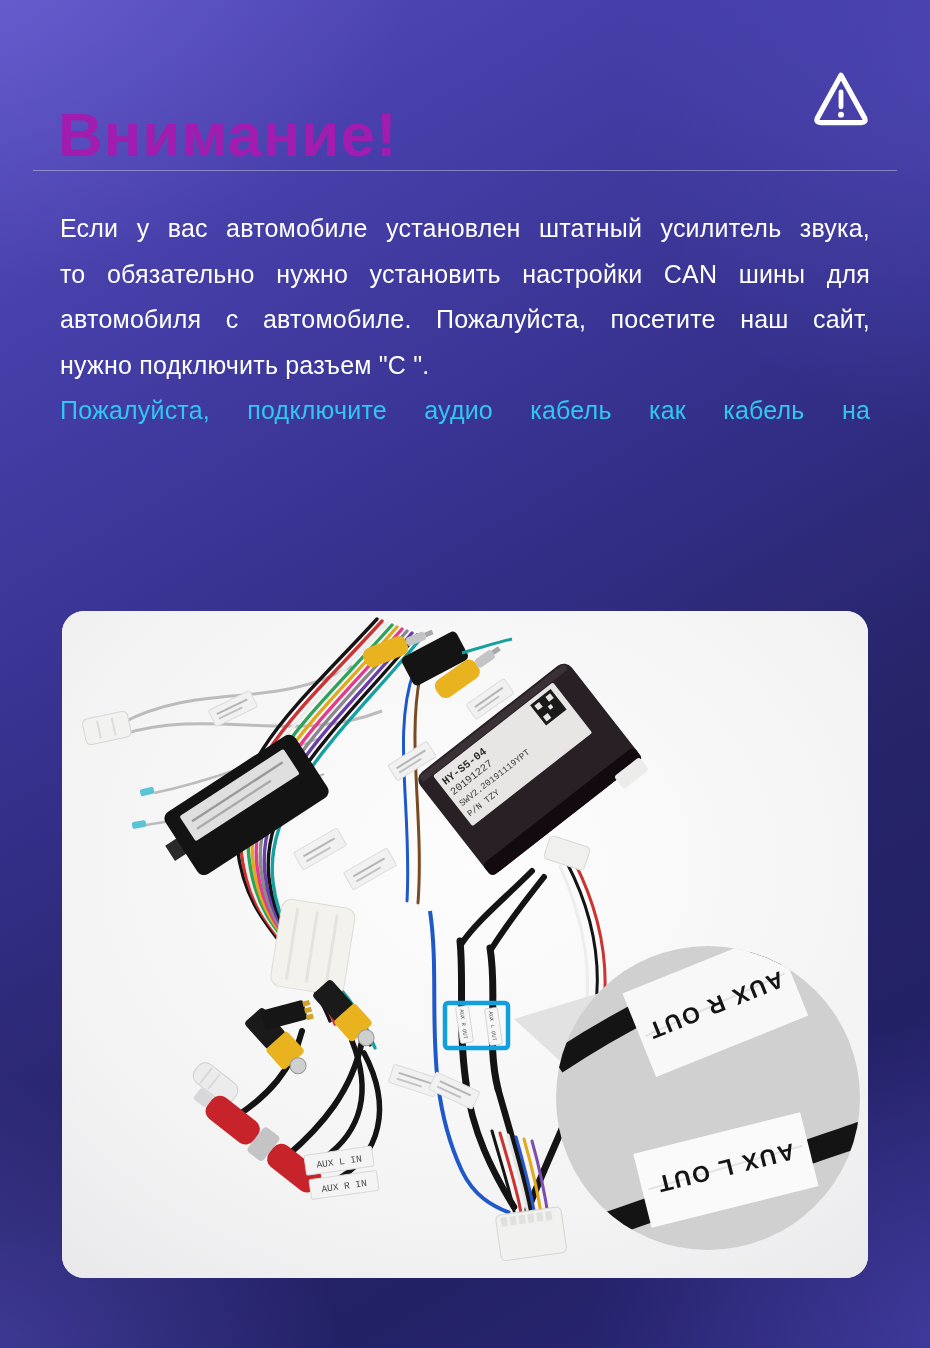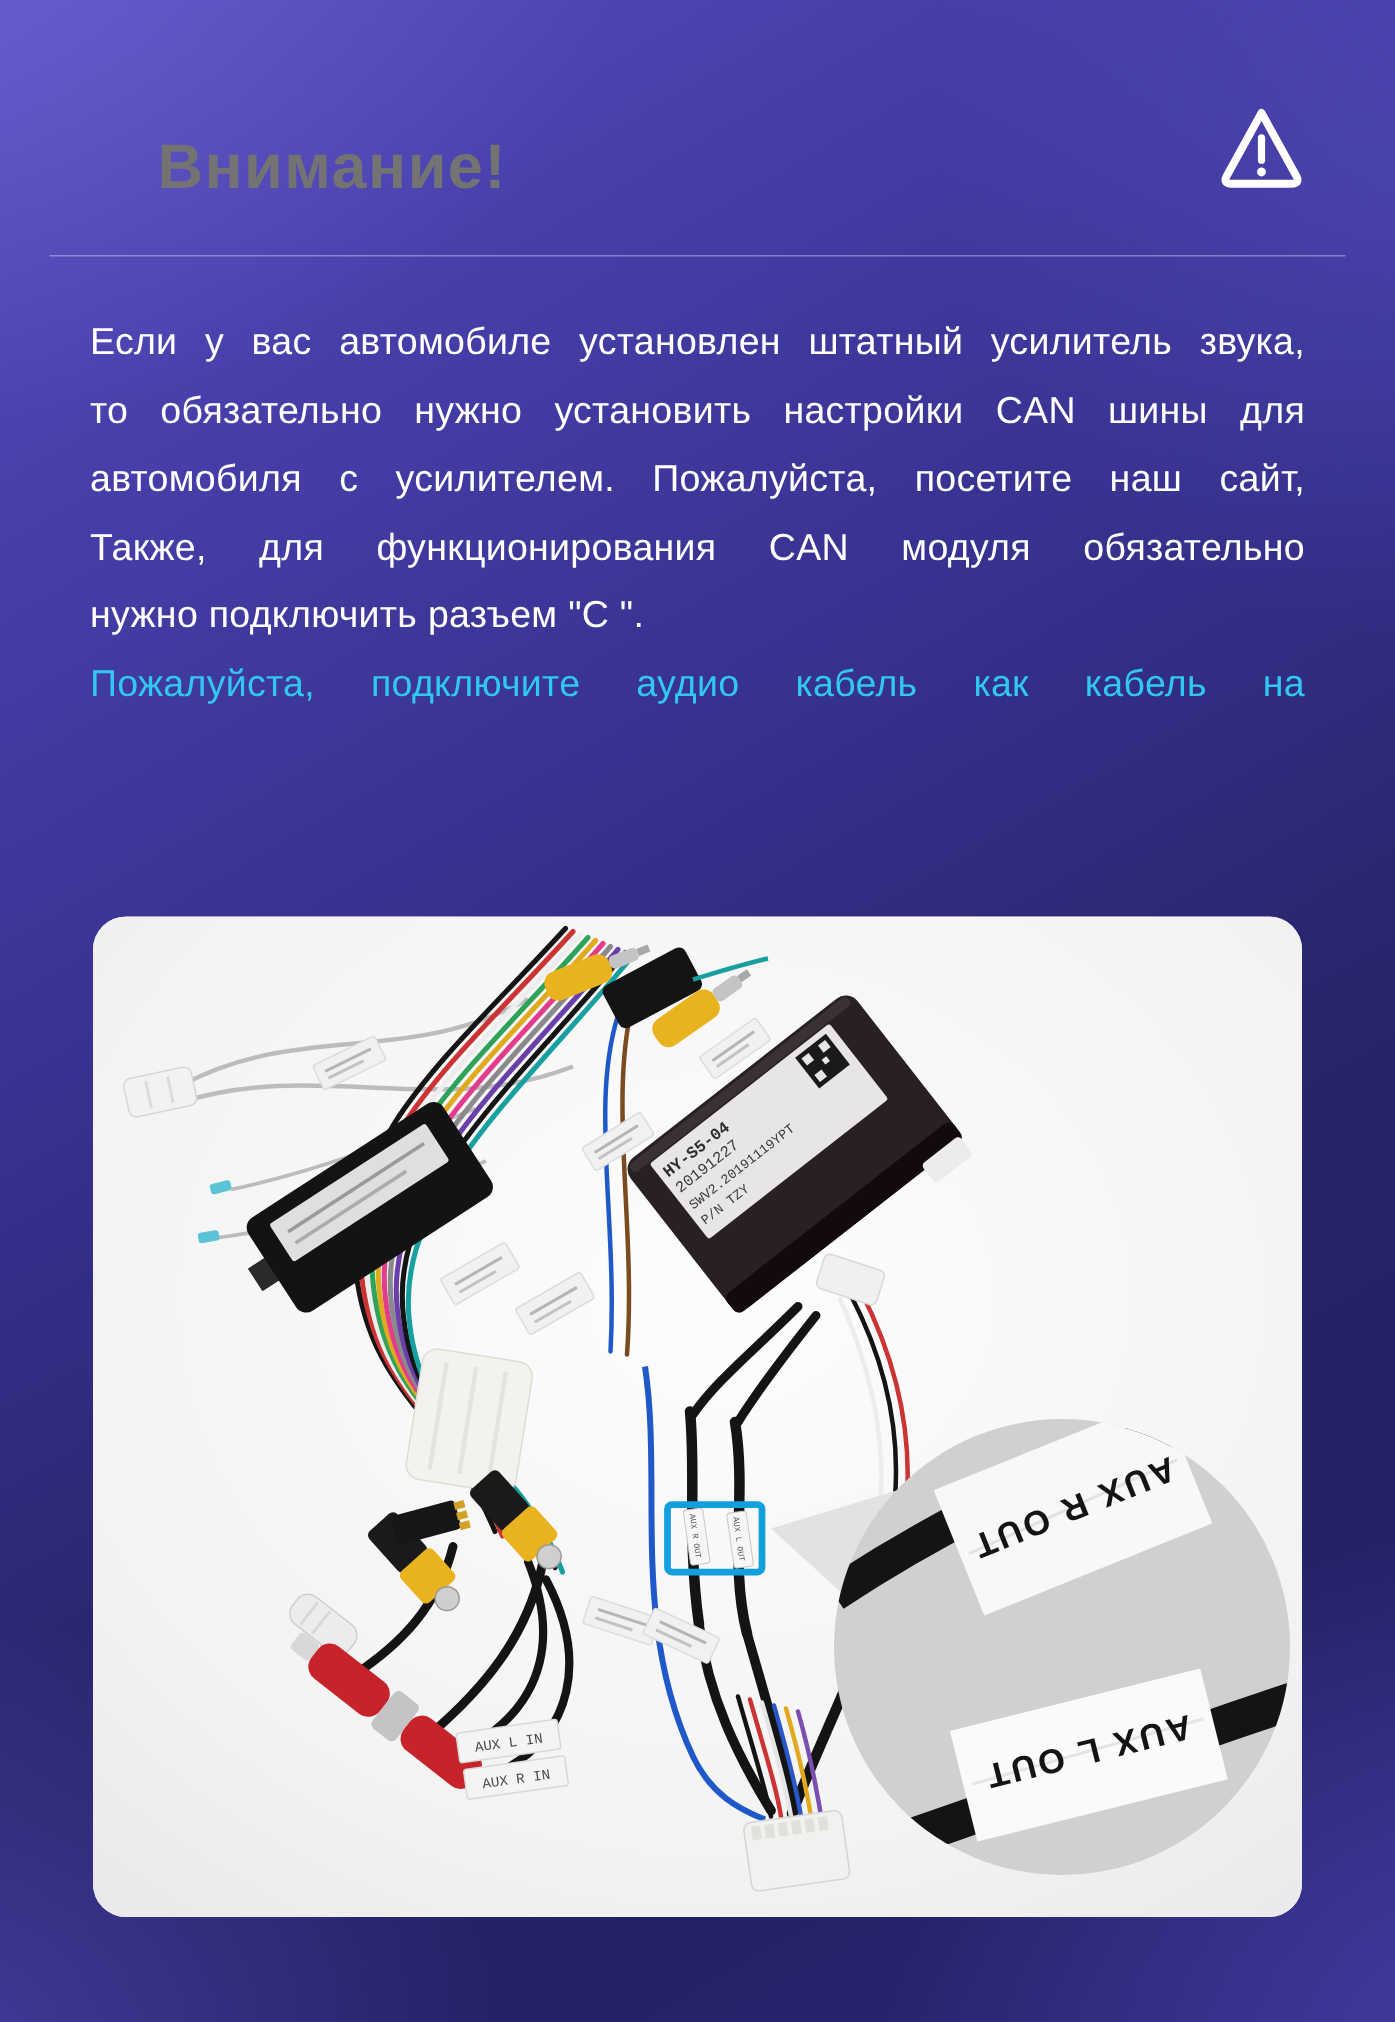--- a/index.html
+++ b/index.html
@@ -8,21 +8,21 @@
     font-family:"Liberation Sans", sans-serif;
     background:
       radial-gradient(900px 620px at -8% -4%, rgba(122,110,224,.55) 0%, rgba(122,110,224,0) 55%),
       radial-gradient(700px 700px at 104% 6%, rgba(90,82,200,.5) 0%, rgba(90,82,200,0) 50%),
       radial-gradient(800px 600px at -6% 102%, rgba(100,92,216,.45) 0%, rgba(100,92,216,0) 50%),
       radial-gradient(760px 640px at 106% 100%, rgba(86,78,196,.5) 0%, rgba(86,78,196,0) 52%),
       linear-gradient(150deg,#564dbe 0%, #443da6 22%, #332f88 45%, #272469 65%, #232166 82%, #2c2878 100%);
   }
   .page-title{
     position:absolute;left:58px;top:62px;
-    font-size:42px;font-weight:700;color:#737373;letter-spacing:1px;line-height:1;margin-left:47px;
+    font-size:62px;font-weight:700;color:#a21caf;letter-spacing:1px;line-height:1;
   }
   .warn-icon{position:absolute;left:813px;top:68px;width:56px;height:60px;}
   .divider{position:absolute;left:33px;top:170px;width:864px;height:1px;background:rgba(255,255,255,.35);}
   .textblock{
     position:absolute;left:60px;top:206px;width:810px;
     color:#ffffff;font-size:25px;line-height:45.5px;letter-spacing:.2px;
   }
   .line{text-align:justify;}
   .jl{text-align-last:justify;}
   .cyan{color:var(--accent_cyan,#31c7f0);}
@@ -42,22 +42,21 @@
   <path d="M32 8 L59 57 Q61 62 55 62 L9 62 Q3 62 5 57 Z" fill="none" stroke="#ffffff" stroke-width="6" stroke-linejoin="round"></path>
   <line x1="32" y1="27" x2="32" y2="44" stroke="#ffffff" stroke-width="5.5" stroke-linecap="round"></line>
   <circle cx="32" cy="53" r="3.4" fill="#ffffff"></circle>
 </svg>
 
 <div class="divider"></div>
 
 <div class="textblock">
   <div class="line jl">Если у вас автомобиле установлен штатный усилитель звука,</div>
   <div class="line jl">то обязательно нужно установить настройки CAN шины для</div>
-  <div class="line jl">автомобиля с усилителем. Пожалуйста, посетите наш сайт,</div>
-  <div class="line jl">Также, для функционирования CAN модуля обязательно</div>
+  <div class="line jl">автомобиля с автомобиле. Пожалуйста, посетите наш сайт,</div>
   <div class="line">нужно подключить разъем "C ".</div>
   <div class="line jl cyan">Пожалуйста, подключите аудио кабель как кабель на</div>
 </div>
 
 <div class="photo-card">
 <svg viewBox="0 0 806 667">
   <defs>
     <radialGradient id="photoBg" cx="52%" cy="38%" r="80%">
       <stop offset="0%" stop-color="#fdfdfe"></stop>
       <stop offset="70%" stop-color="#f3f3f4"></stop>

